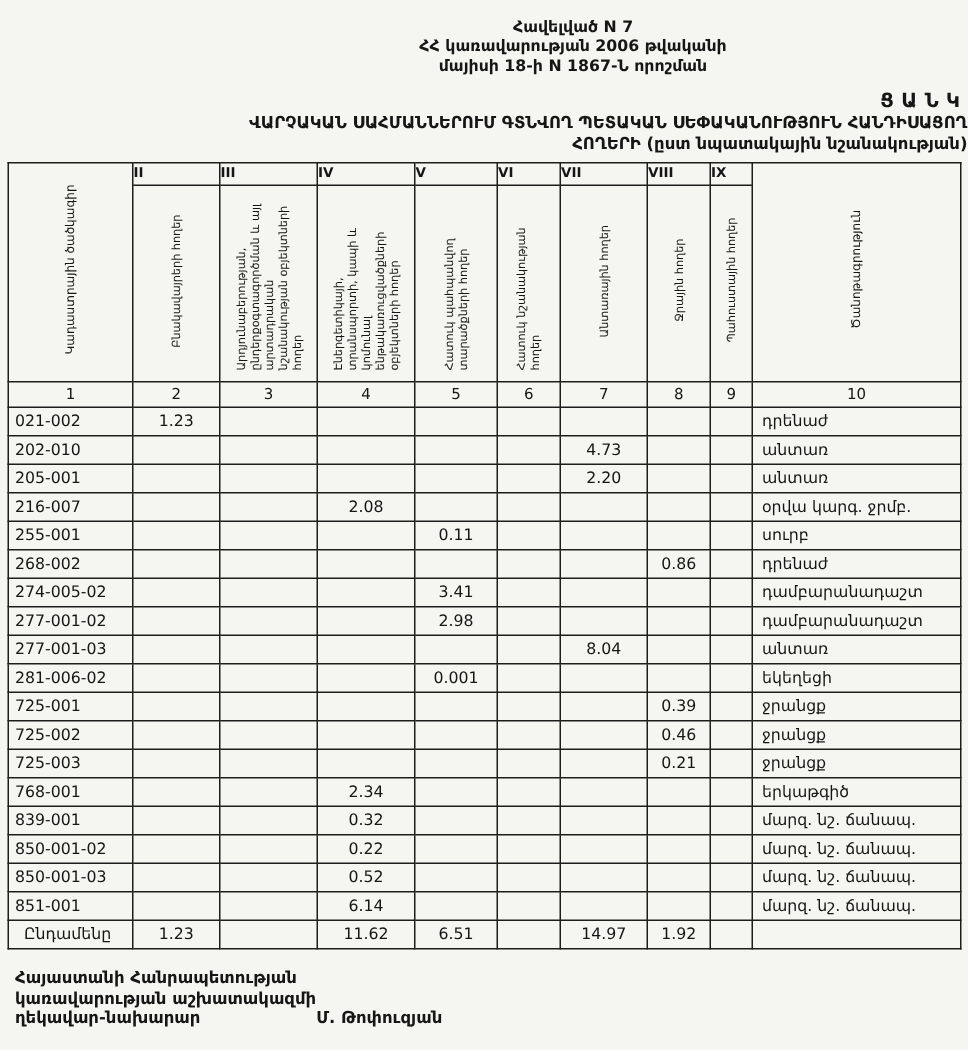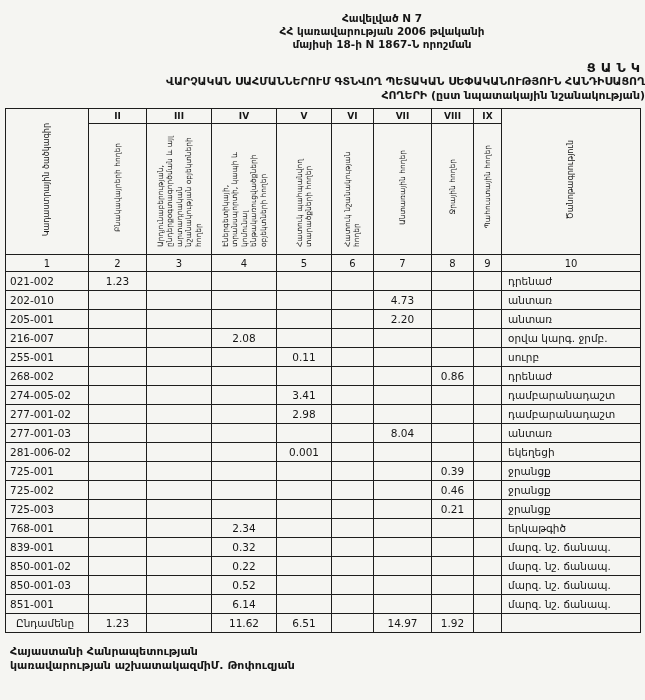--- a/index.html
+++ b/index.html
@@ -26,21 +26,21 @@
   .title-line { font-size: 11px; line-height: 14px; }
 
   table {
     border-collapse: collapse;
     table-layout: fixed;
     width: 635px;
     margin: 5px 0 0 5px;
   }
   th, td { border: 1px solid #1d1d1d; font-weight: 400; overflow: hidden; }
 
-  .rn { height: 15px; font-size: 9px; font-weight: 700; text-align: center; }
+  .rn { height: 15px; font-size: 9px; font-weight: 700; text-align: left; }
   .row-cat th { height: 128px; vertical-align: middle; text-align: center; padding: 3px 1px; }
   th.span2 { vertical-align: middle; text-align: center; padding: 3px 1px; }
 
   .vtext {
     display: inline-block;
     writing-mode: vertical-rl;
     transform: rotate(180deg);
     font-size: 7.5px;
     line-height: 1.25;
     max-height: 120px;
@@ -361,17 +361,18 @@
           <td class="c-num"></td>
           <td class="c-note"></td>
         </tr>
       </tbody>
   </table>
 
   <div class="footer">
     <div>
       <div>Հայաստանի Հանրապետության</div>
       <div>կառավարության աշխատակազմի</div>
+      <div>ղեկավար-նախարար</div>
     </div>
     <div>Մ. Թոփուզյան</div>
   </div>
 
 </div>
 
 </body></html>

